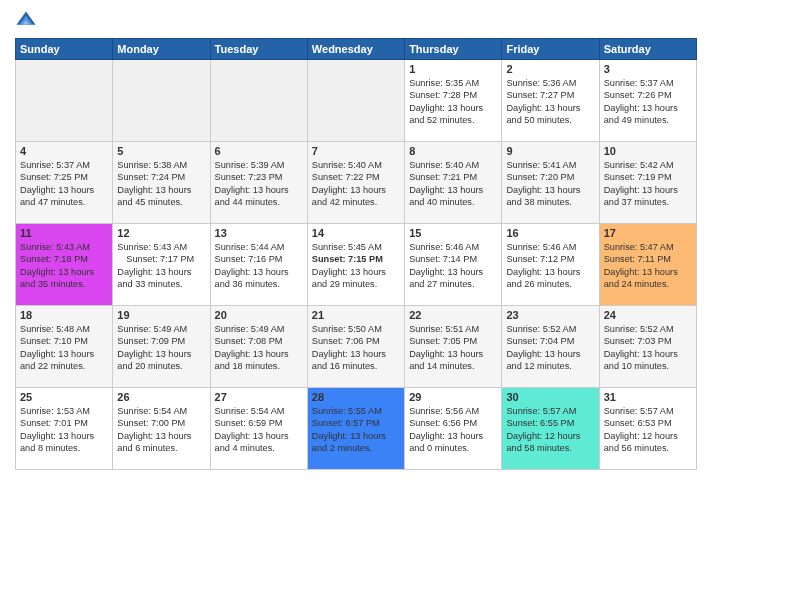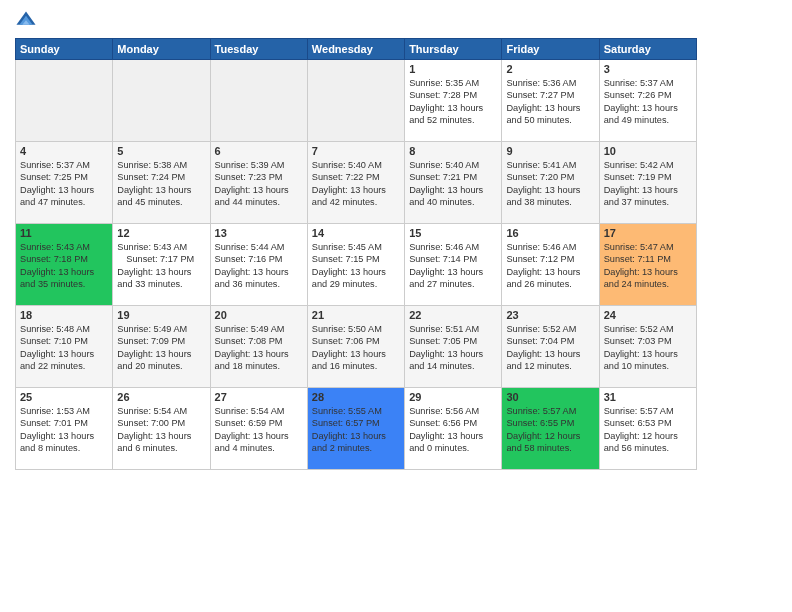--- a/index.html
+++ b/index.html
@@ -198,21 +198,21 @@
           </td>
           <td style="background: rgb(245, 245, 245);">
             <span class="day-num">10</span>
             <div style="line-height: 1.35;">Sunrise: 5:42 AM</div>
             <div style="line-height: 1.35;">Sunset: 7:19 PM</div>
             <div style="line-height: 1.35;">Daylight: 13 hours</div>
             <div style="line-height: 1.35;">and 37 minutes.</div>
           </td>
         </tr>
         <tr>
-          <td style="background: #22c55e;">
+          <td style="background: #d946ef;">
             <span class="day-num">11</span>
             <div style="line-height: 1.35;">Sunrise: 5:43 AM</div>
             <div style="line-height: 1.35;">Sunset: 7:18 PM</div>
             <div style="line-height: 1.35;">Daylight: 13 hours</div>
             <div style="line-height: 1.35;">and 35 minutes.</div>
           </td>
           <td style="background: rgb(255, 255, 255);">
             <span class="day-num">12</span>
             <div style="line-height: 1.35;">Sunrise: 5:43 AM</div>
             <div style="line-height: 1.35; margin-left: 9px;">Sunset: 7:17 PM</div>
@@ -222,21 +222,21 @@
           <td style="background: rgb(255, 255, 255);">
             <span class="day-num">13</span>
             <div style="line-height: 1.35;">Sunrise: 5:44 AM</div>
             <div style="line-height: 1.35;">Sunset: 7:16 PM</div>
             <div style="line-height: 1.35;">Daylight: 13 hours</div>
             <div style="line-height: 1.35;">and 36 minutes.</div>
           </td>
           <td style="background: rgb(255, 255, 255);">
             <span class="day-num">14</span>
             <div style="line-height: 1.35;">Sunrise: 5:45 AM</div>
-            <div style="line-height: 1.35;">Sunset: 7:15 PM</div>
+            <div style="line-height: 1.35; font-weight: bold;">Sunset: 7:15 PM</div>
             <div style="line-height: 1.35;">Daylight: 13 hours</div>
             <div style="line-height: 1.35;">and 29 minutes.</div>
           </td>
           <td style="background: rgb(255, 255, 255);">
             <span class="day-num">15</span>
             <div style="line-height: 1.35;">Sunrise: 5:46 AM</div>
             <div style="line-height: 1.35;">Sunset: 7:14 PM</div>
             <div style="line-height: 1.35;">Daylight: 13 hours</div>
             <div style="line-height: 1.35;">and 27 minutes.</div>
           </td>
@@ -335,21 +335,21 @@
             <div style="line-height: 1.35;">Daylight: 13 hours</div>
             <div style="line-height: 1.35;">and 2 minutes.</div>
           </td>
           <td style="background: rgb(255, 255, 255);">
             <span class="day-num">29</span>
             <div style="line-height: 1.35;">Sunrise: 5:56 AM</div>
             <div style="line-height: 1.35;">Sunset: 6:56 PM</div>
             <div style="line-height: 1.35;">Daylight: 13 hours</div>
             <div style="line-height: 1.35;">and 0 minutes.</div>
           </td>
-          <td style="background: #22c55e;">
+          <td style="background: #5eead4;">
             <span class="day-num">30</span>
             <div style="line-height: 1.35;">Sunrise: 5:57 AM</div>
             <div style="line-height: 1.35;">Sunset: 6:55 PM</div>
             <div style="line-height: 1.35;">Daylight: 12 hours</div>
             <div style="line-height: 1.35;">and 58 minutes.</div>
           </td>
           <td style="background: rgb(255, 255, 255);">
             <span class="day-num">31</span>
             <div style="line-height: 1.35;">Sunrise: 5:57 AM</div>
             <div style="line-height: 1.35;">Sunset: 6:53 PM</div>

